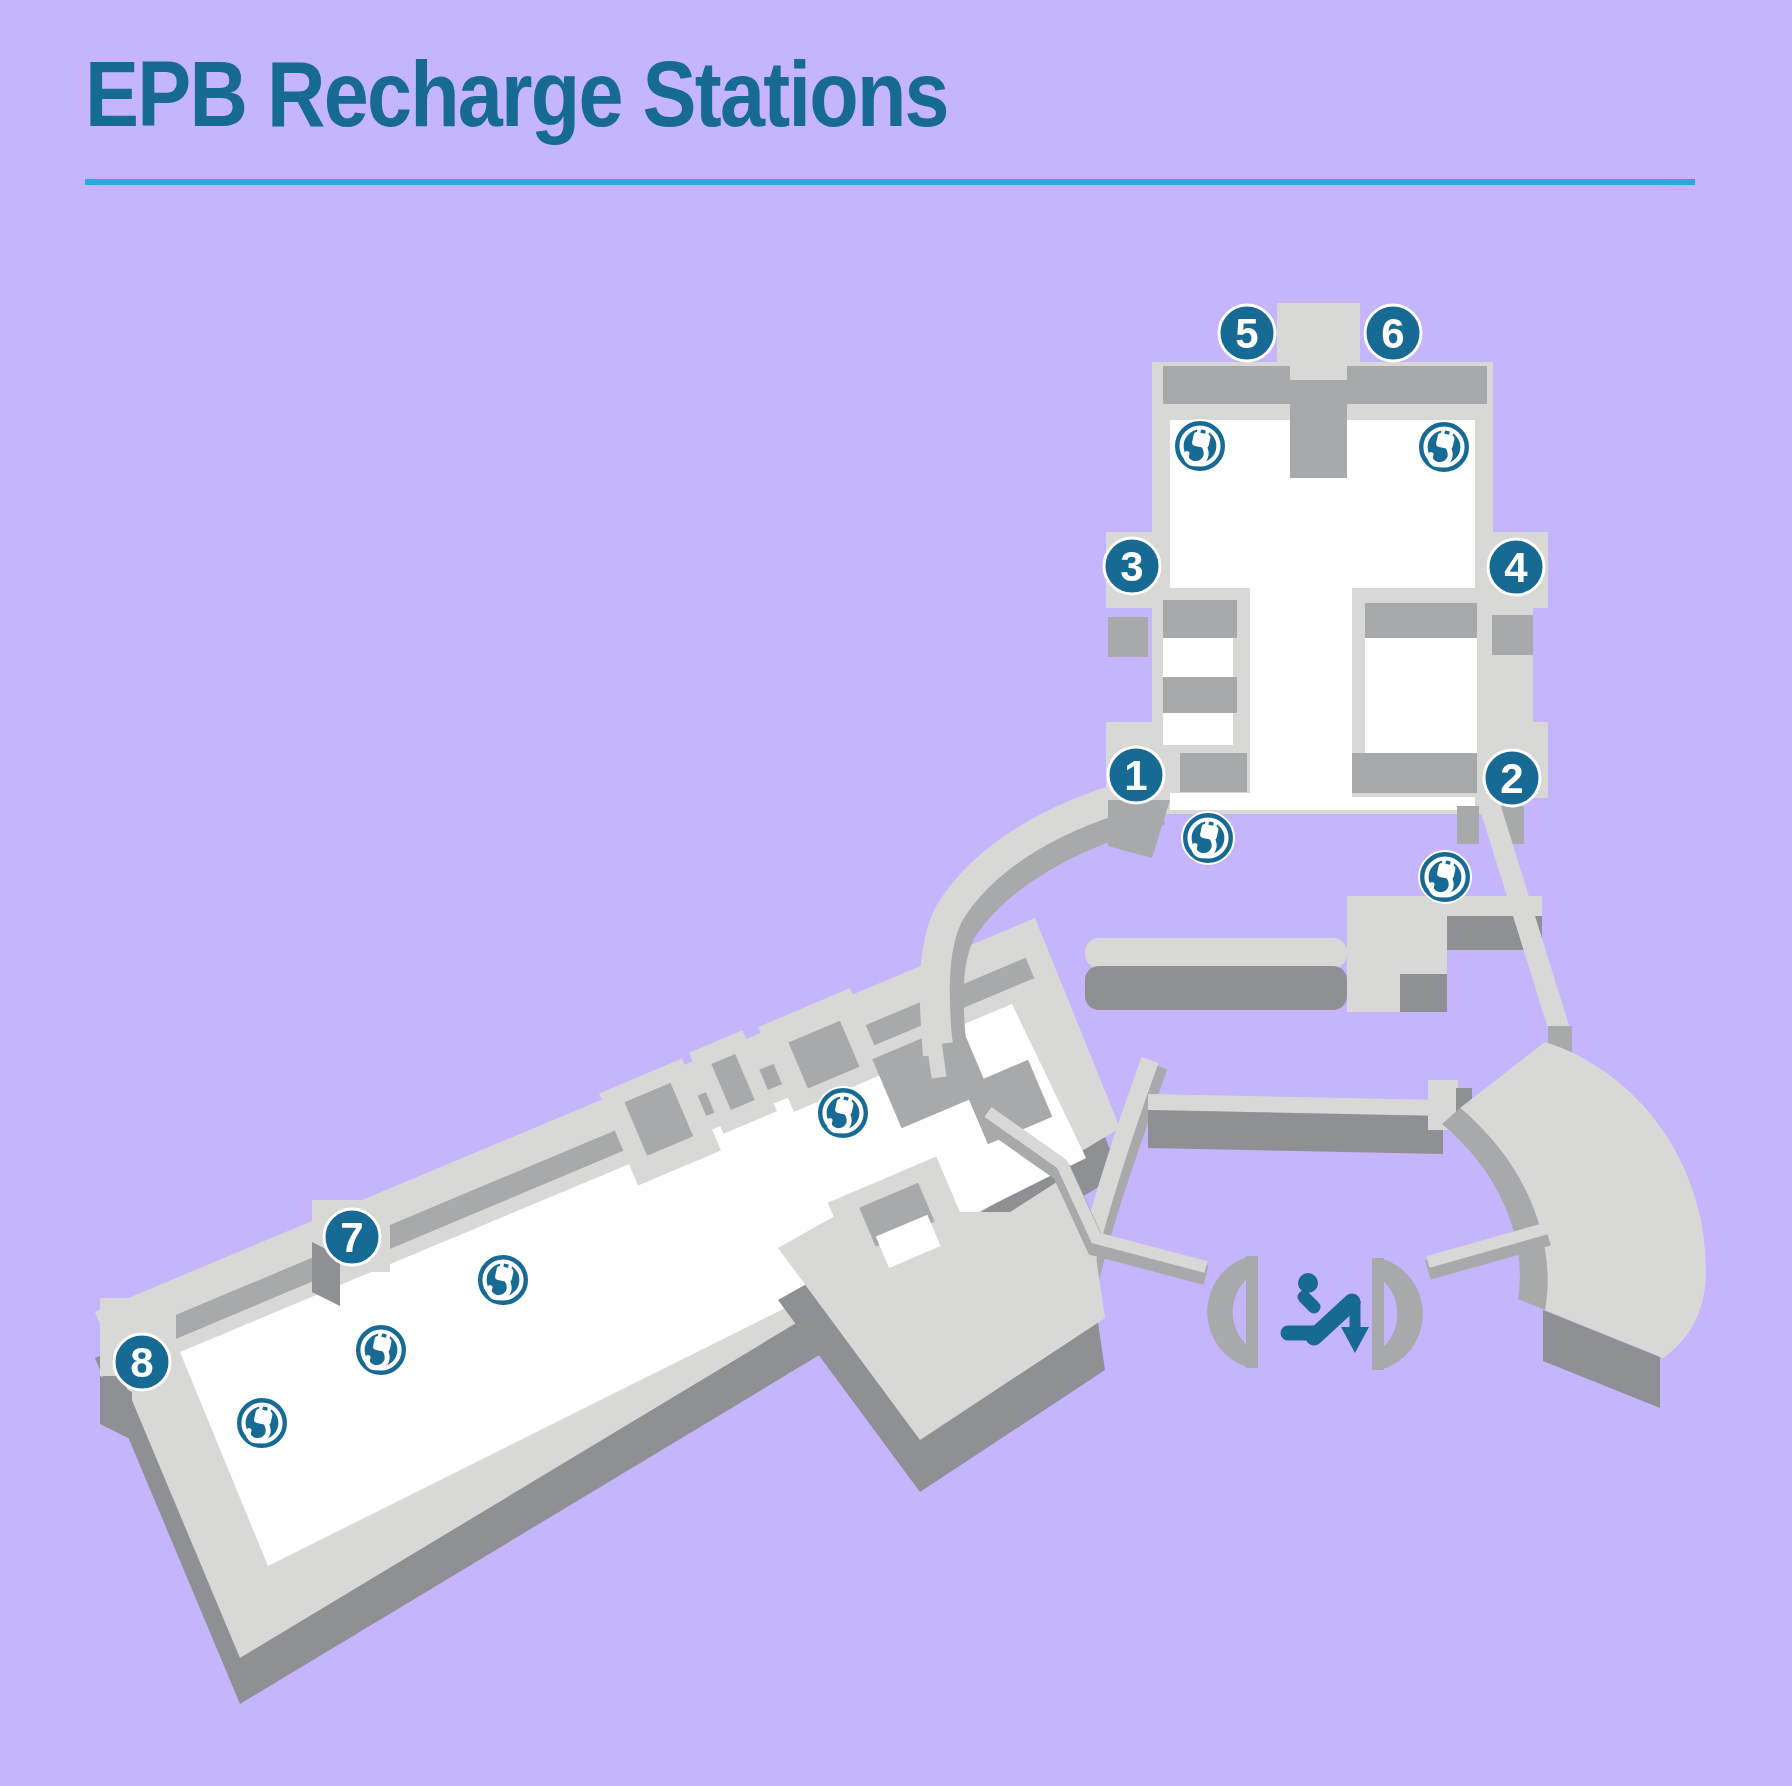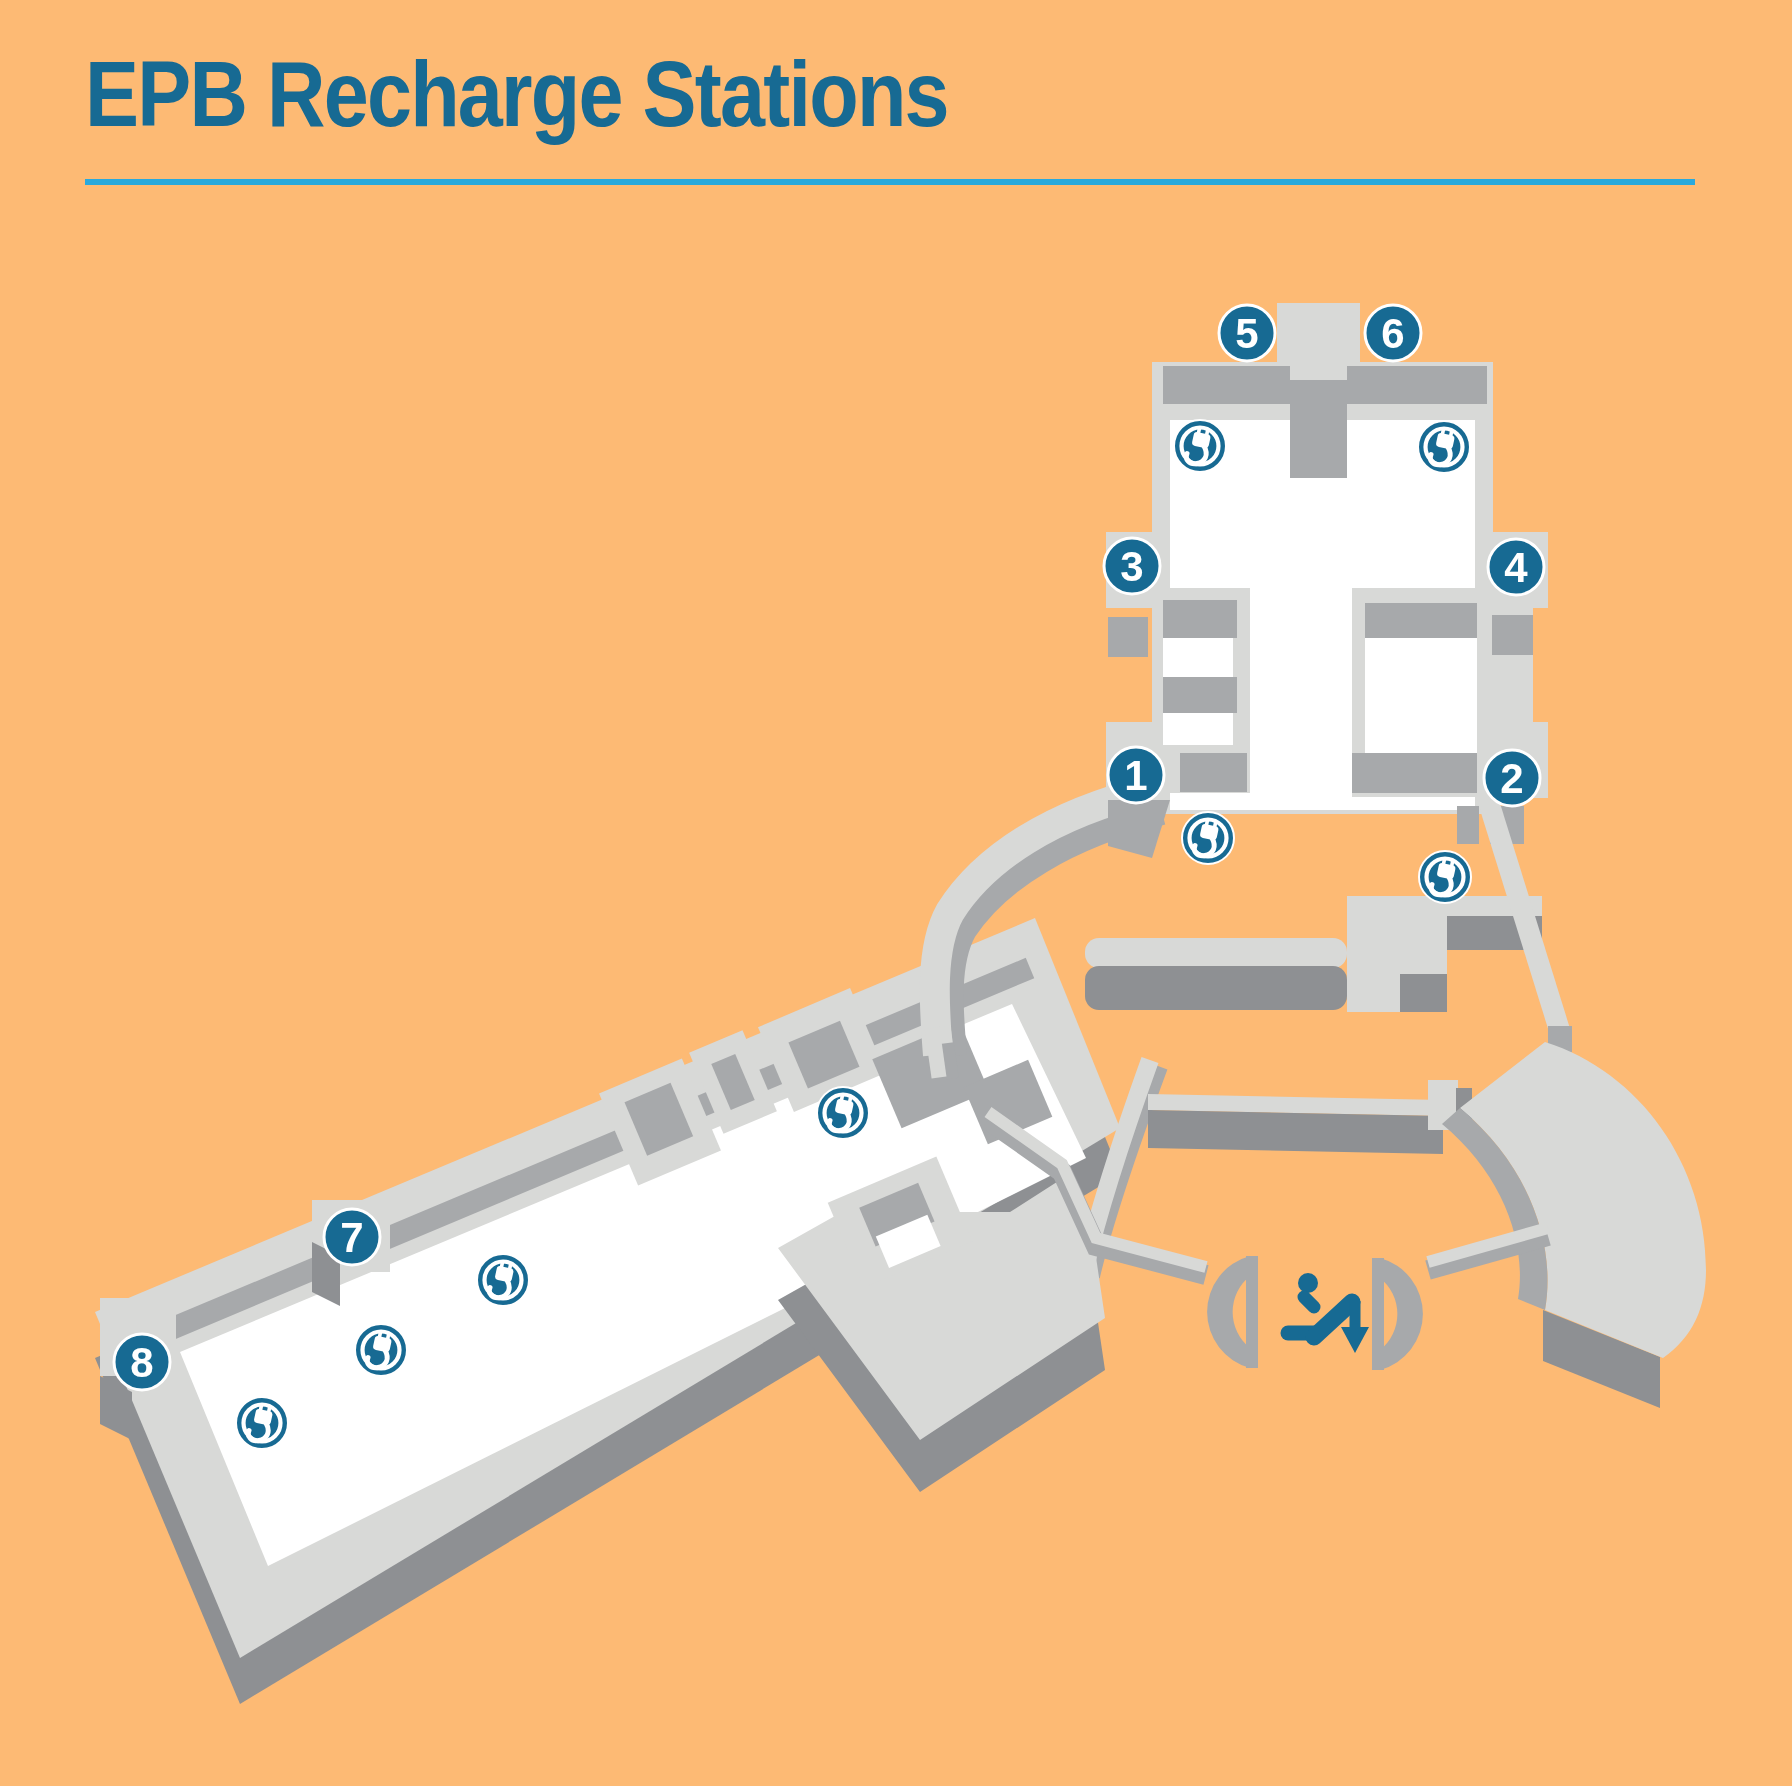--- a/index.html
+++ b/index.html
@@ -5,21 +5,21 @@
   :root{
     --accent-teal:#176a93;
     --underline-cyan:#29a9dc;
     --floor-light:#d8d9d7;
     --wall-mid:#a7a9ab;
     --wall-dark:#8e9093;
     --interior-white:#ffffff;
   }
   html,body{margin:0;padding:0;background:#fff;}
   .canvas{
-    position:relative;width:1792px;height:1786px;background:#fdba74;overflow:hidden;
+    position:relative;width:1792px;height:1786px;background:#c4b5fd;overflow:hidden;
     font-family:"Liberation Sans", sans-serif;
   }
   .page-title{
     position:absolute;left:85px;top:42px;margin:0;
     font-size:92px;font-weight:bold;letter-spacing:-2px;
     color:var(--accent-teal);
     transform:scaleX(0.88);transform-origin:left top;white-space:nowrap;
   }
   .title-underline{
     position:absolute;left:85px;top:179px;width:1610px;height:6px;

